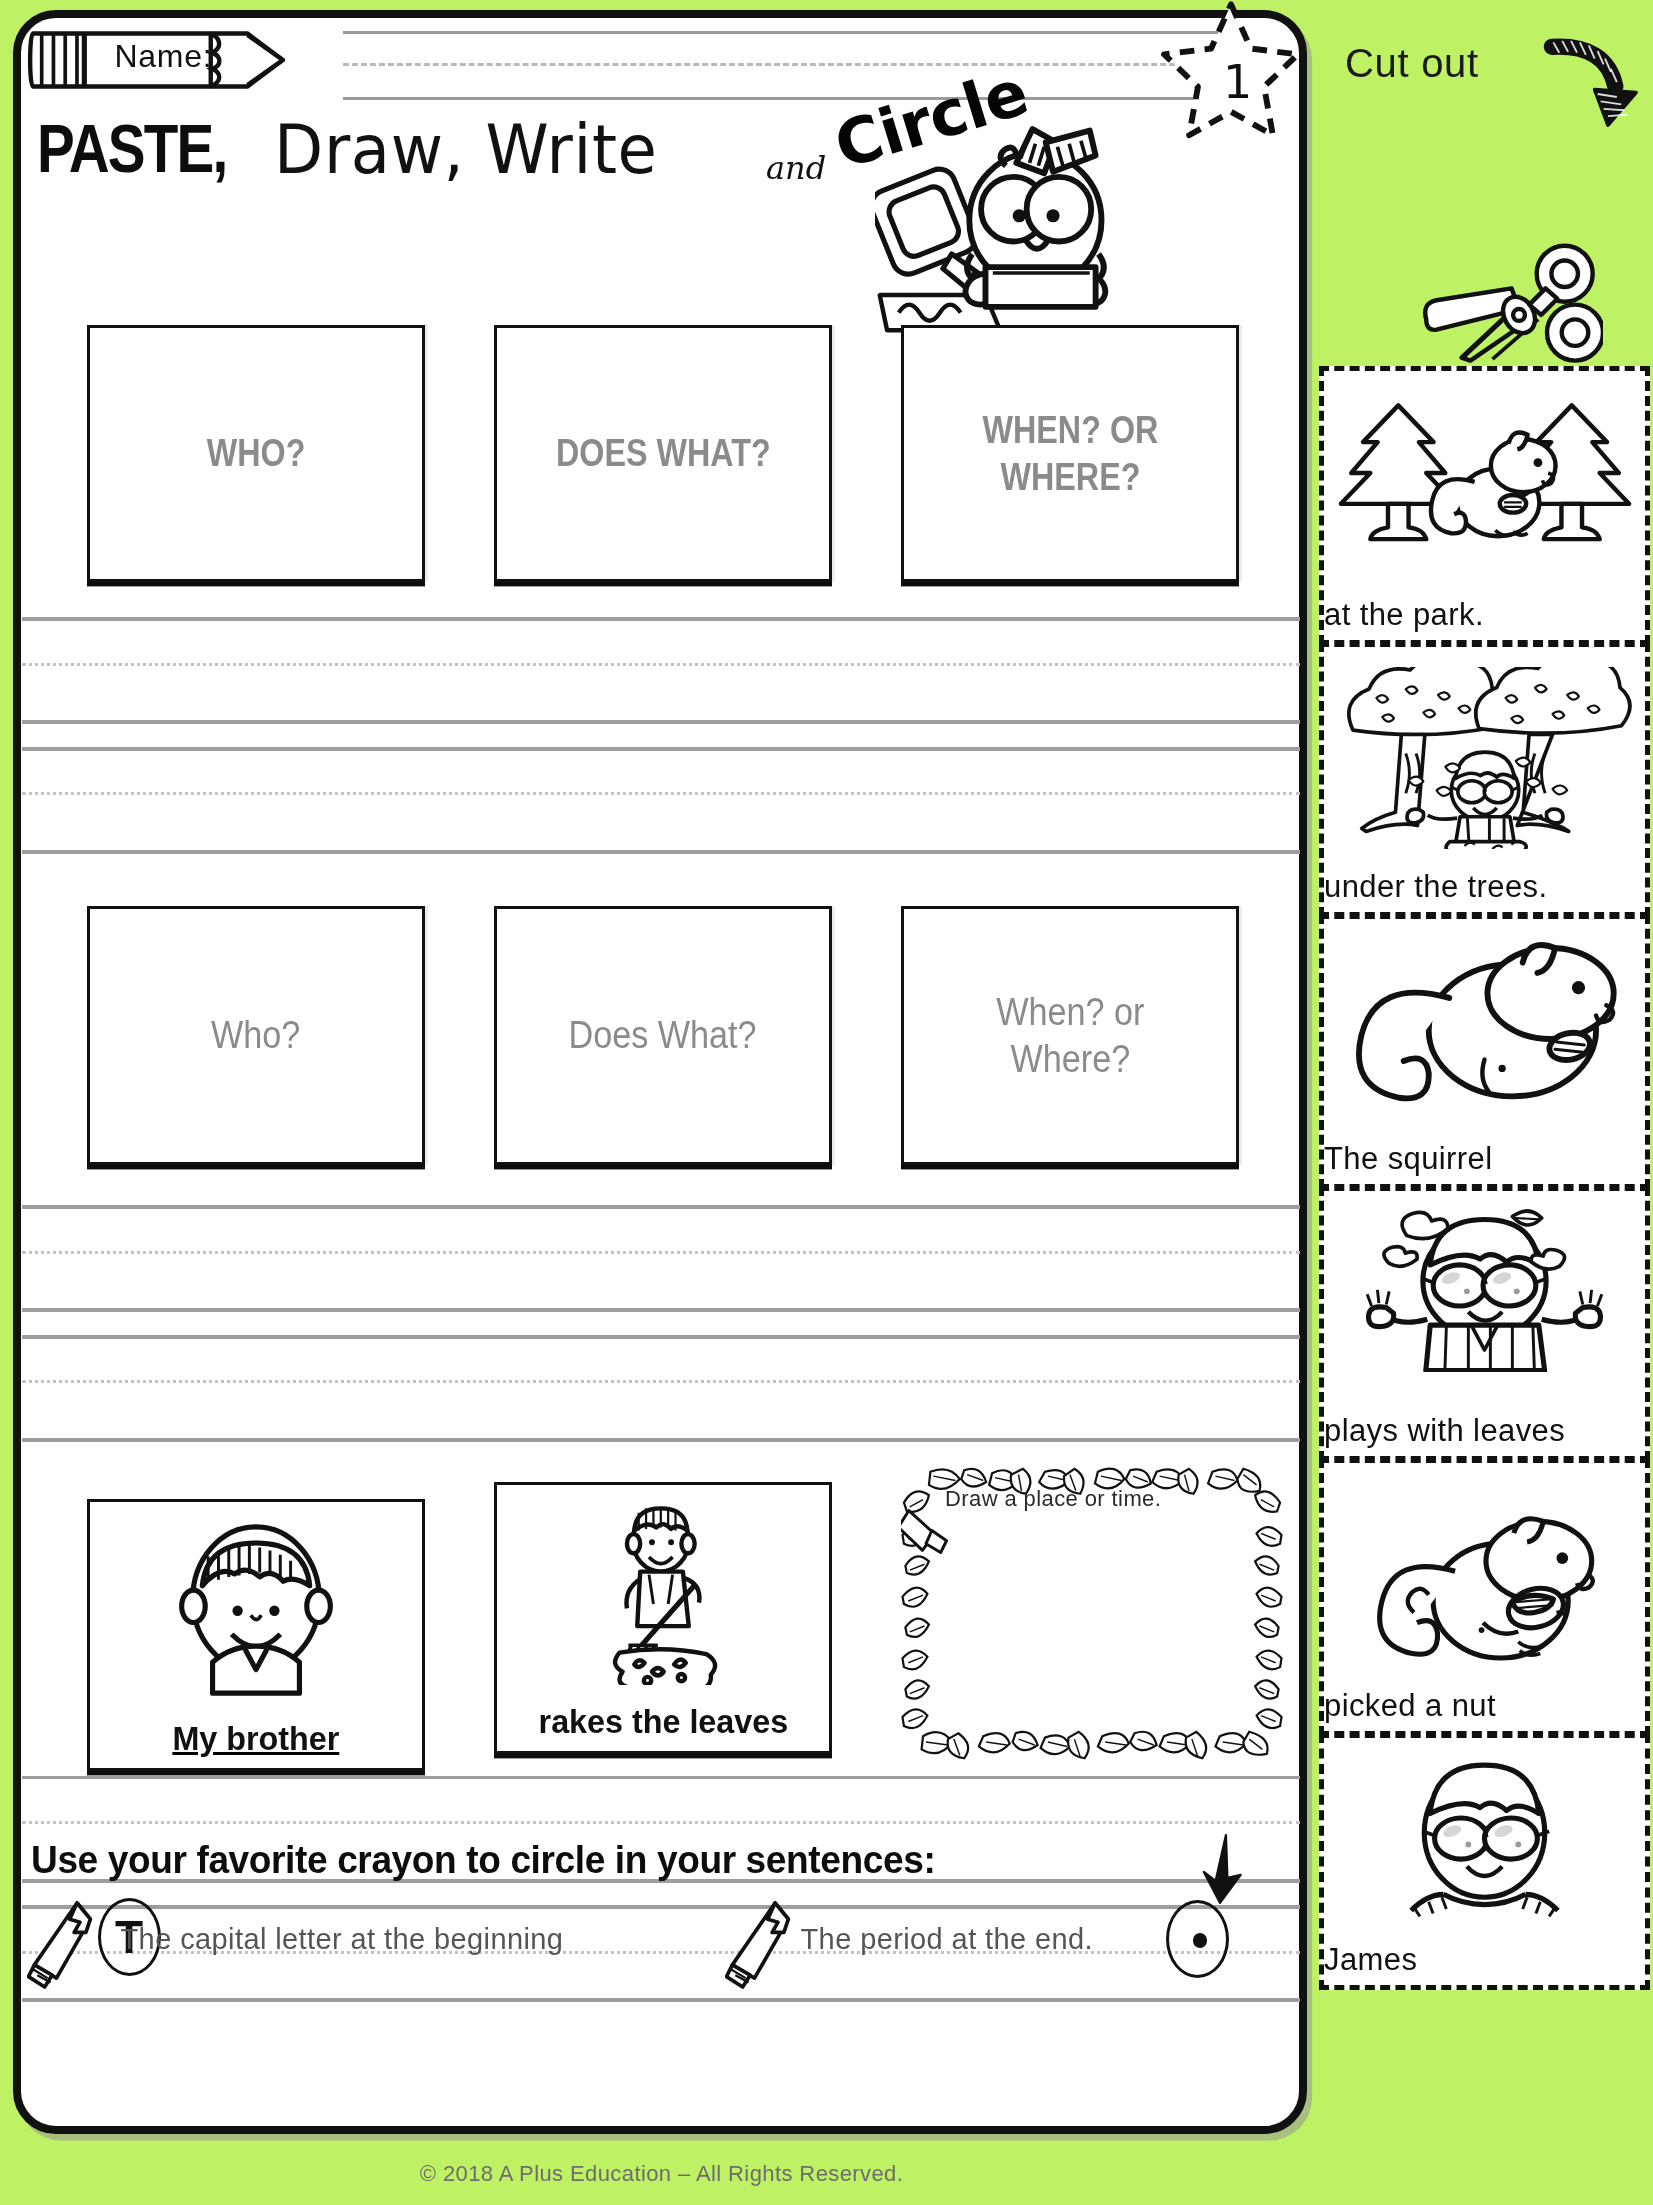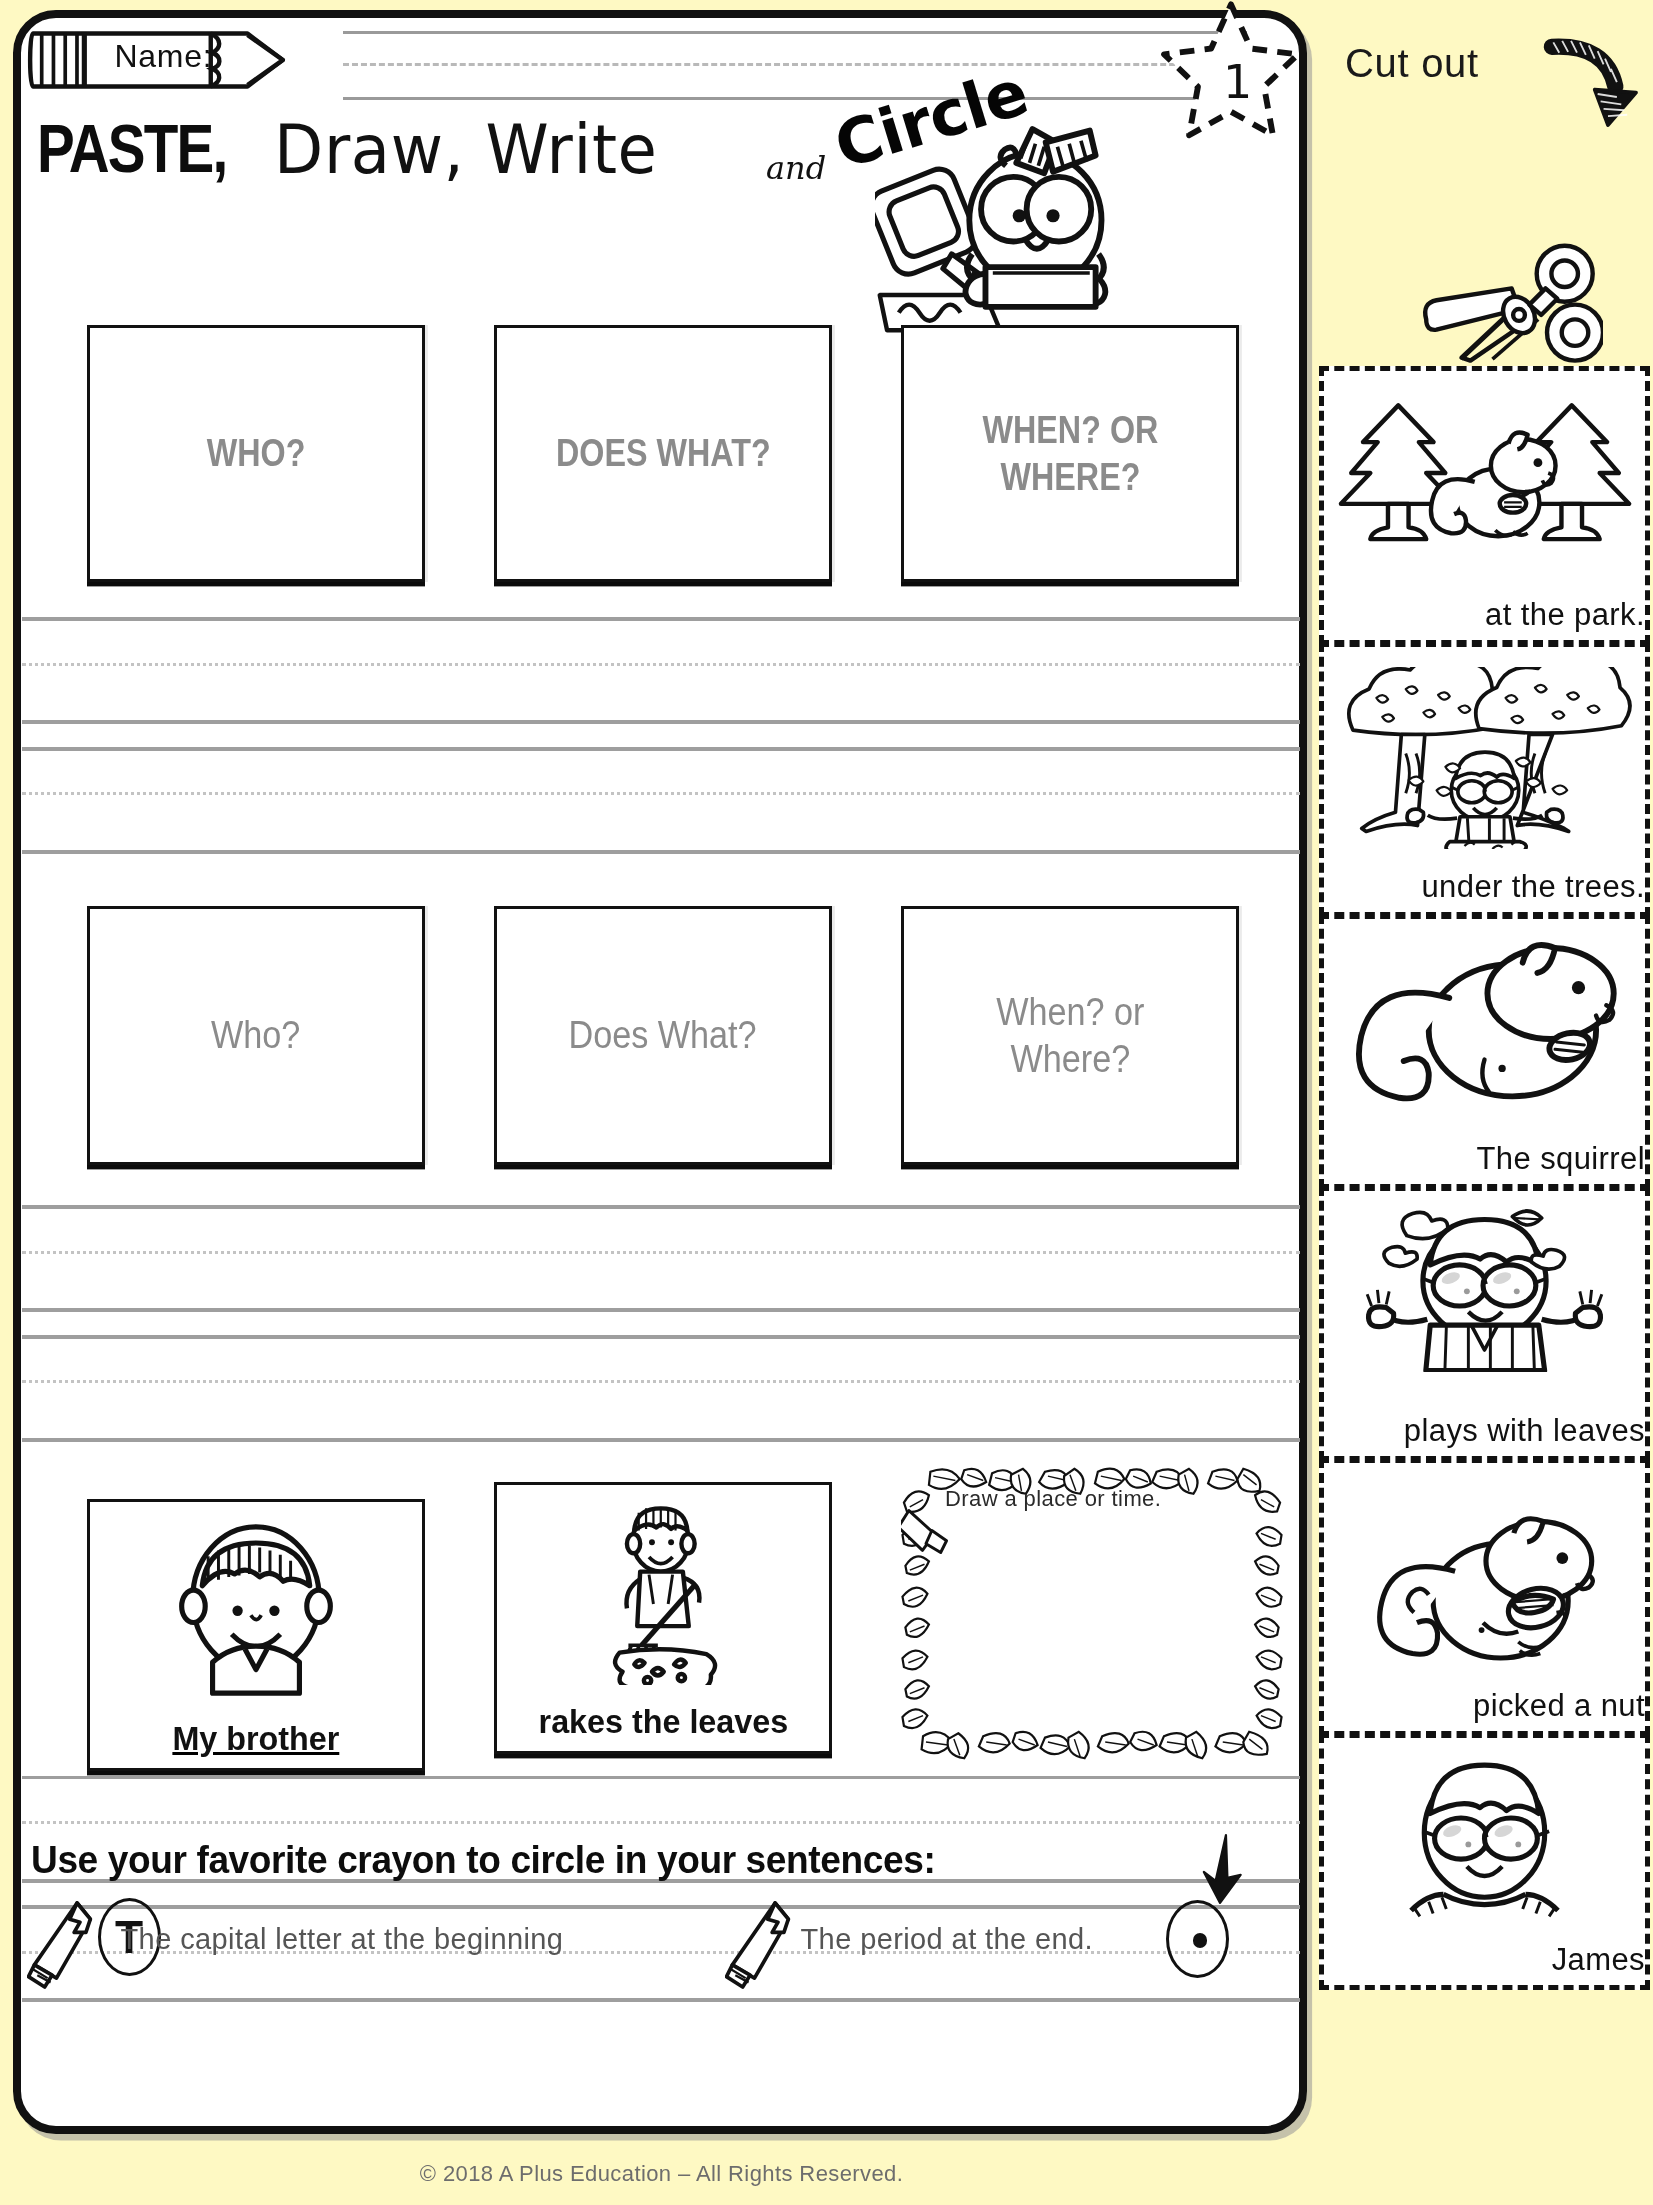--- a/index.html
+++ b/index.html
@@ -3,21 +3,21 @@
 <meta charset="utf-8">
 <title>Paste Draw Write and Circle Worksheet</title>
 <style>
   * { box-sizing: border-box; margin: 0; padding: 0; }
   html, body {
     width: 1654px; height: 2205px;
     background: #ffffff;
     font-family: "Liberation Sans", sans-serif;
     overflow: hidden;
   }
-  #page { position: relative; width: 1654px; height: 2205px; background:#fef9c3; }
+  #page { position: relative; width: 1654px; height: 2205px; background:#bef264; }
 
   
   #worksheet-frame {
     position: absolute;
     left: 13.2px; top: 10.3px;
     width: 1294px; height: 2124px;
     border: 8px solid #111;
     border-radius: 43px;
     background: #fff;
     box-shadow: 5.1px 6.6px 0 0 rgba(150,150,150,0.55);
@@ -157,21 +157,21 @@
     font-size:22px; color:#6d6d6d; letter-spacing:0.4px;
   }
 
   
   #cutout-strip { position:absolute; left:1319px; top:366px; width:331px; height:1628px; }
   .cut-card {
     position:absolute; left:0; width:331px;
     border:5.1px dashed #111;
     background:#fff;
     display:flex; flex-direction:column;
-    align-items:flex-end; justify-content:flex-end;
+    align-items:flex-start; justify-content:flex-end;
     padding-bottom:2.9px;
   }
   .cut-card-art {
     flex:1 1 auto; width:100%;
     display:flex; align-items:center; justify-content:center;
   }
   .cut-card-label {
     font-family:"Liberation Sans", sans-serif;
     font-size:31px; color:#111; letter-spacing:0.4px;
     white-space:nowrap; padding-bottom:4.4px;

